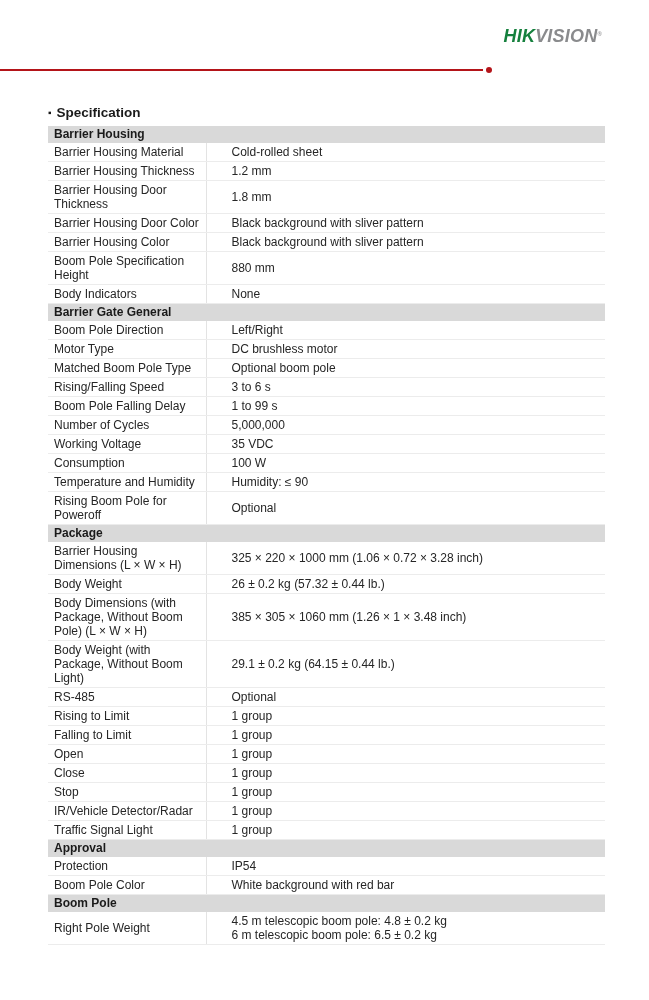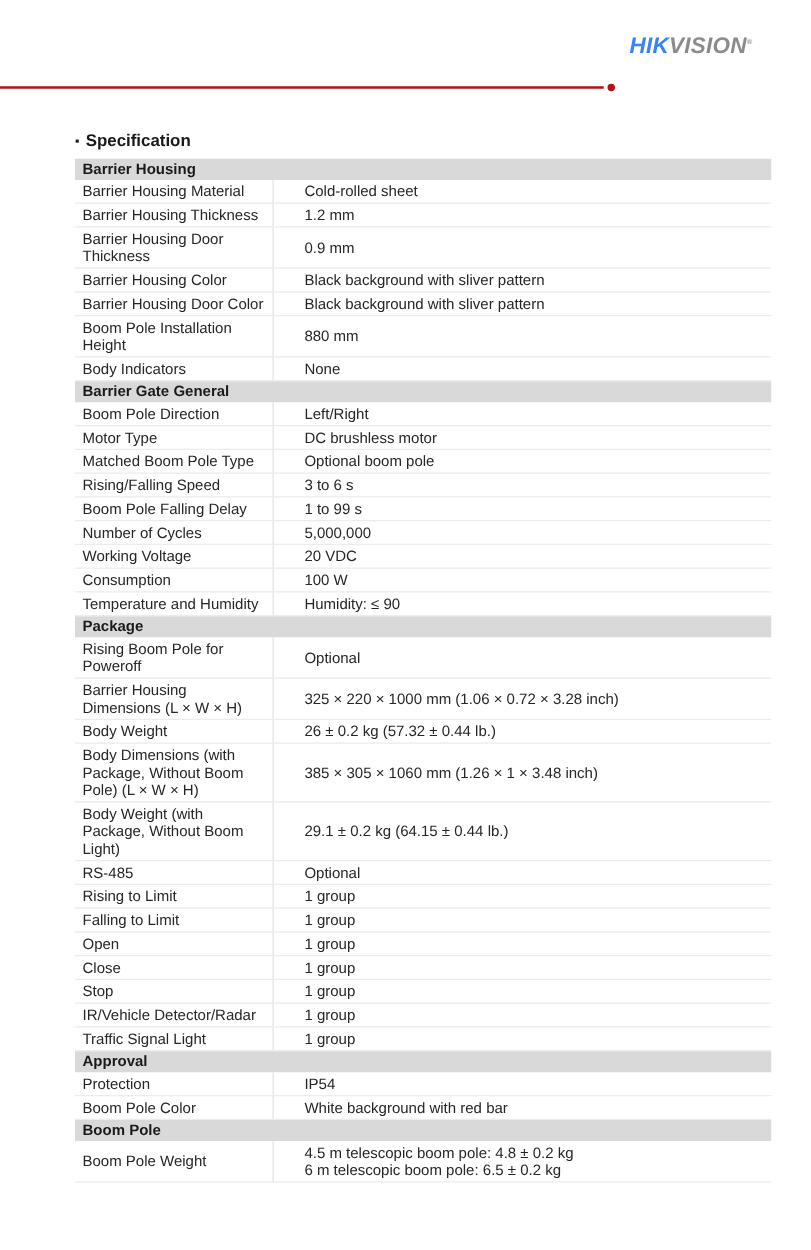--- a/index.html
+++ b/index.html
@@ -21,21 +21,21 @@
     position: absolute;
     top: 27px;
     right: 47px;
     font-size: 18px;
     font-weight: bold;
     font-style: italic;
     letter-spacing: 0.2px;
     white-space: nowrap;
     line-height: 18px;
   }
-  .logo .hik { color: #3b82f6; text-align: center; }
+  .logo .hik { color: #15803d; text-align: center; }
   .logo .vision { color: #8a8b8d; text-align: center; }
   .logo .rmark {
     color: #9a9a9c;
     font-size: 6px;
     font-style: normal;
     vertical-align: top;
     position: relative;
     top: -2px;
   }
   .rule {
@@ -51,21 +51,21 @@
     top: 67px;
     left: 486px;
     width: 6px;
     height: 6px;
     border-radius: 50%;
     background: #b41419;
   }
   
   .content {
     position: absolute;
-    left: 60px;
+    left: 48px;
     top: 104px;
     width: 557px;
   }
   .page-title {
     font-size: 13.5px;
     font-weight: bold;
     color: #1a1a1a;
     margin: 0 0 4px 0;
     line-height: 17px;
   }
@@ -135,32 +135,32 @@
           <tr>
             <td class="label-cell">Barrier Housing Material</td>
             <td class="value-cell">Cold-rolled sheet</td>
           </tr>
           <tr>
             <td class="label-cell">Barrier Housing Thickness</td>
             <td class="value-cell">1.2 mm</td>
           </tr>
           <tr>
             <td class="label-cell">Barrier Housing Door Thickness</td>
-            <td class="value-cell">0.9 mm</td>
+            <td class="value-cell">1.8 mm</td>
+          </tr>
+          <tr>
+            <td class="label-cell">Barrier Housing Door Color</td>
+            <td class="value-cell">Black background with sliver pattern</td>
           </tr>
           <tr>
             <td class="label-cell">Barrier Housing Color</td>
             <td class="value-cell">Black background with sliver pattern</td>
           </tr>
           <tr>
-            <td class="label-cell">Barrier Housing Door Color</td>
-            <td class="value-cell">Black background with sliver pattern</td>
-          </tr>
-          <tr>
-            <td class="label-cell">Boom Pole Installation Height</td>
+            <td class="label-cell">Boom Pole Specification Height</td>
             <td class="value-cell">880 mm</td>
           </tr>
           <tr>
             <td class="label-cell">Body Indicators</td>
             <td class="value-cell">None</td>
           </tr>
           <tr>
             <td colspan="2" class="section-header">Barrier Gate General</td>
           </tr>
           <tr>
@@ -182,38 +182,38 @@
           <tr>
             <td class="label-cell">Boom Pole Falling Delay</td>
             <td class="value-cell">1 to 99 s</td>
           </tr>
           <tr>
             <td class="label-cell">Number of Cycles</td>
             <td class="value-cell">5,000,000</td>
           </tr>
           <tr>
             <td class="label-cell">Working Voltage</td>
-            <td class="value-cell">20 VDC</td>
+            <td class="value-cell">35 VDC</td>
           </tr>
           <tr>
             <td class="label-cell">Consumption</td>
             <td class="value-cell">100 W</td>
           </tr>
           <tr>
             <td class="label-cell">Temperature and Humidity</td>
             <td class="value-cell">Humidity: ≤ 90</td>
           </tr>
           <tr>
-            <td colspan="2" class="section-header">Package</td>
-          </tr>
-          <tr>
             <td class="label-cell">Rising Boom Pole for Poweroff</td>
             <td class="value-cell">Optional</td>
           </tr>
           <tr>
+            <td colspan="2" class="section-header">Package</td>
+          </tr>
+          <tr>
             <td class="label-cell">Barrier Housing Dimensions (L × W × H)</td>
             <td class="value-cell">325 × 220 × 1000 mm (1.06 × 0.72 × 3.28 inch)</td>
           </tr>
           <tr>
             <td class="label-cell">Body Weight</td>
             <td class="value-cell">26 ± 0.2 kg (57.32 ± 0.44 lb.)</td>
           </tr>
           <tr>
             <td class="label-cell">Body Dimensions (with Package, Without Boom Pole) (L × W × H)</td>
             <td class="value-cell">385 × 305 × 1060 mm (1.26 × 1 × 3.48 inch)</td>
@@ -262,21 +262,21 @@
             <td class="value-cell">IP54</td>
           </tr>
           <tr>
             <td class="label-cell">Boom Pole Color</td>
             <td class="value-cell">White background with red bar</td>
           </tr>
           <tr>
             <td colspan="2" class="section-header">Boom Pole</td>
           </tr>
           <tr>
-            <td class="label-cell">Boom Pole Weight</td>
+            <td class="label-cell">Right Pole Weight</td>
             <td class="value-cell">4.5 m telescopic boom pole: 4.8 ± 0.2 kg
 6 m telescopic boom pole: 6.5 ± 0.2 kg</td>
           </tr>
         </tbody>
     </table>
   </div>
 
 </div>
 
 </body></html>

